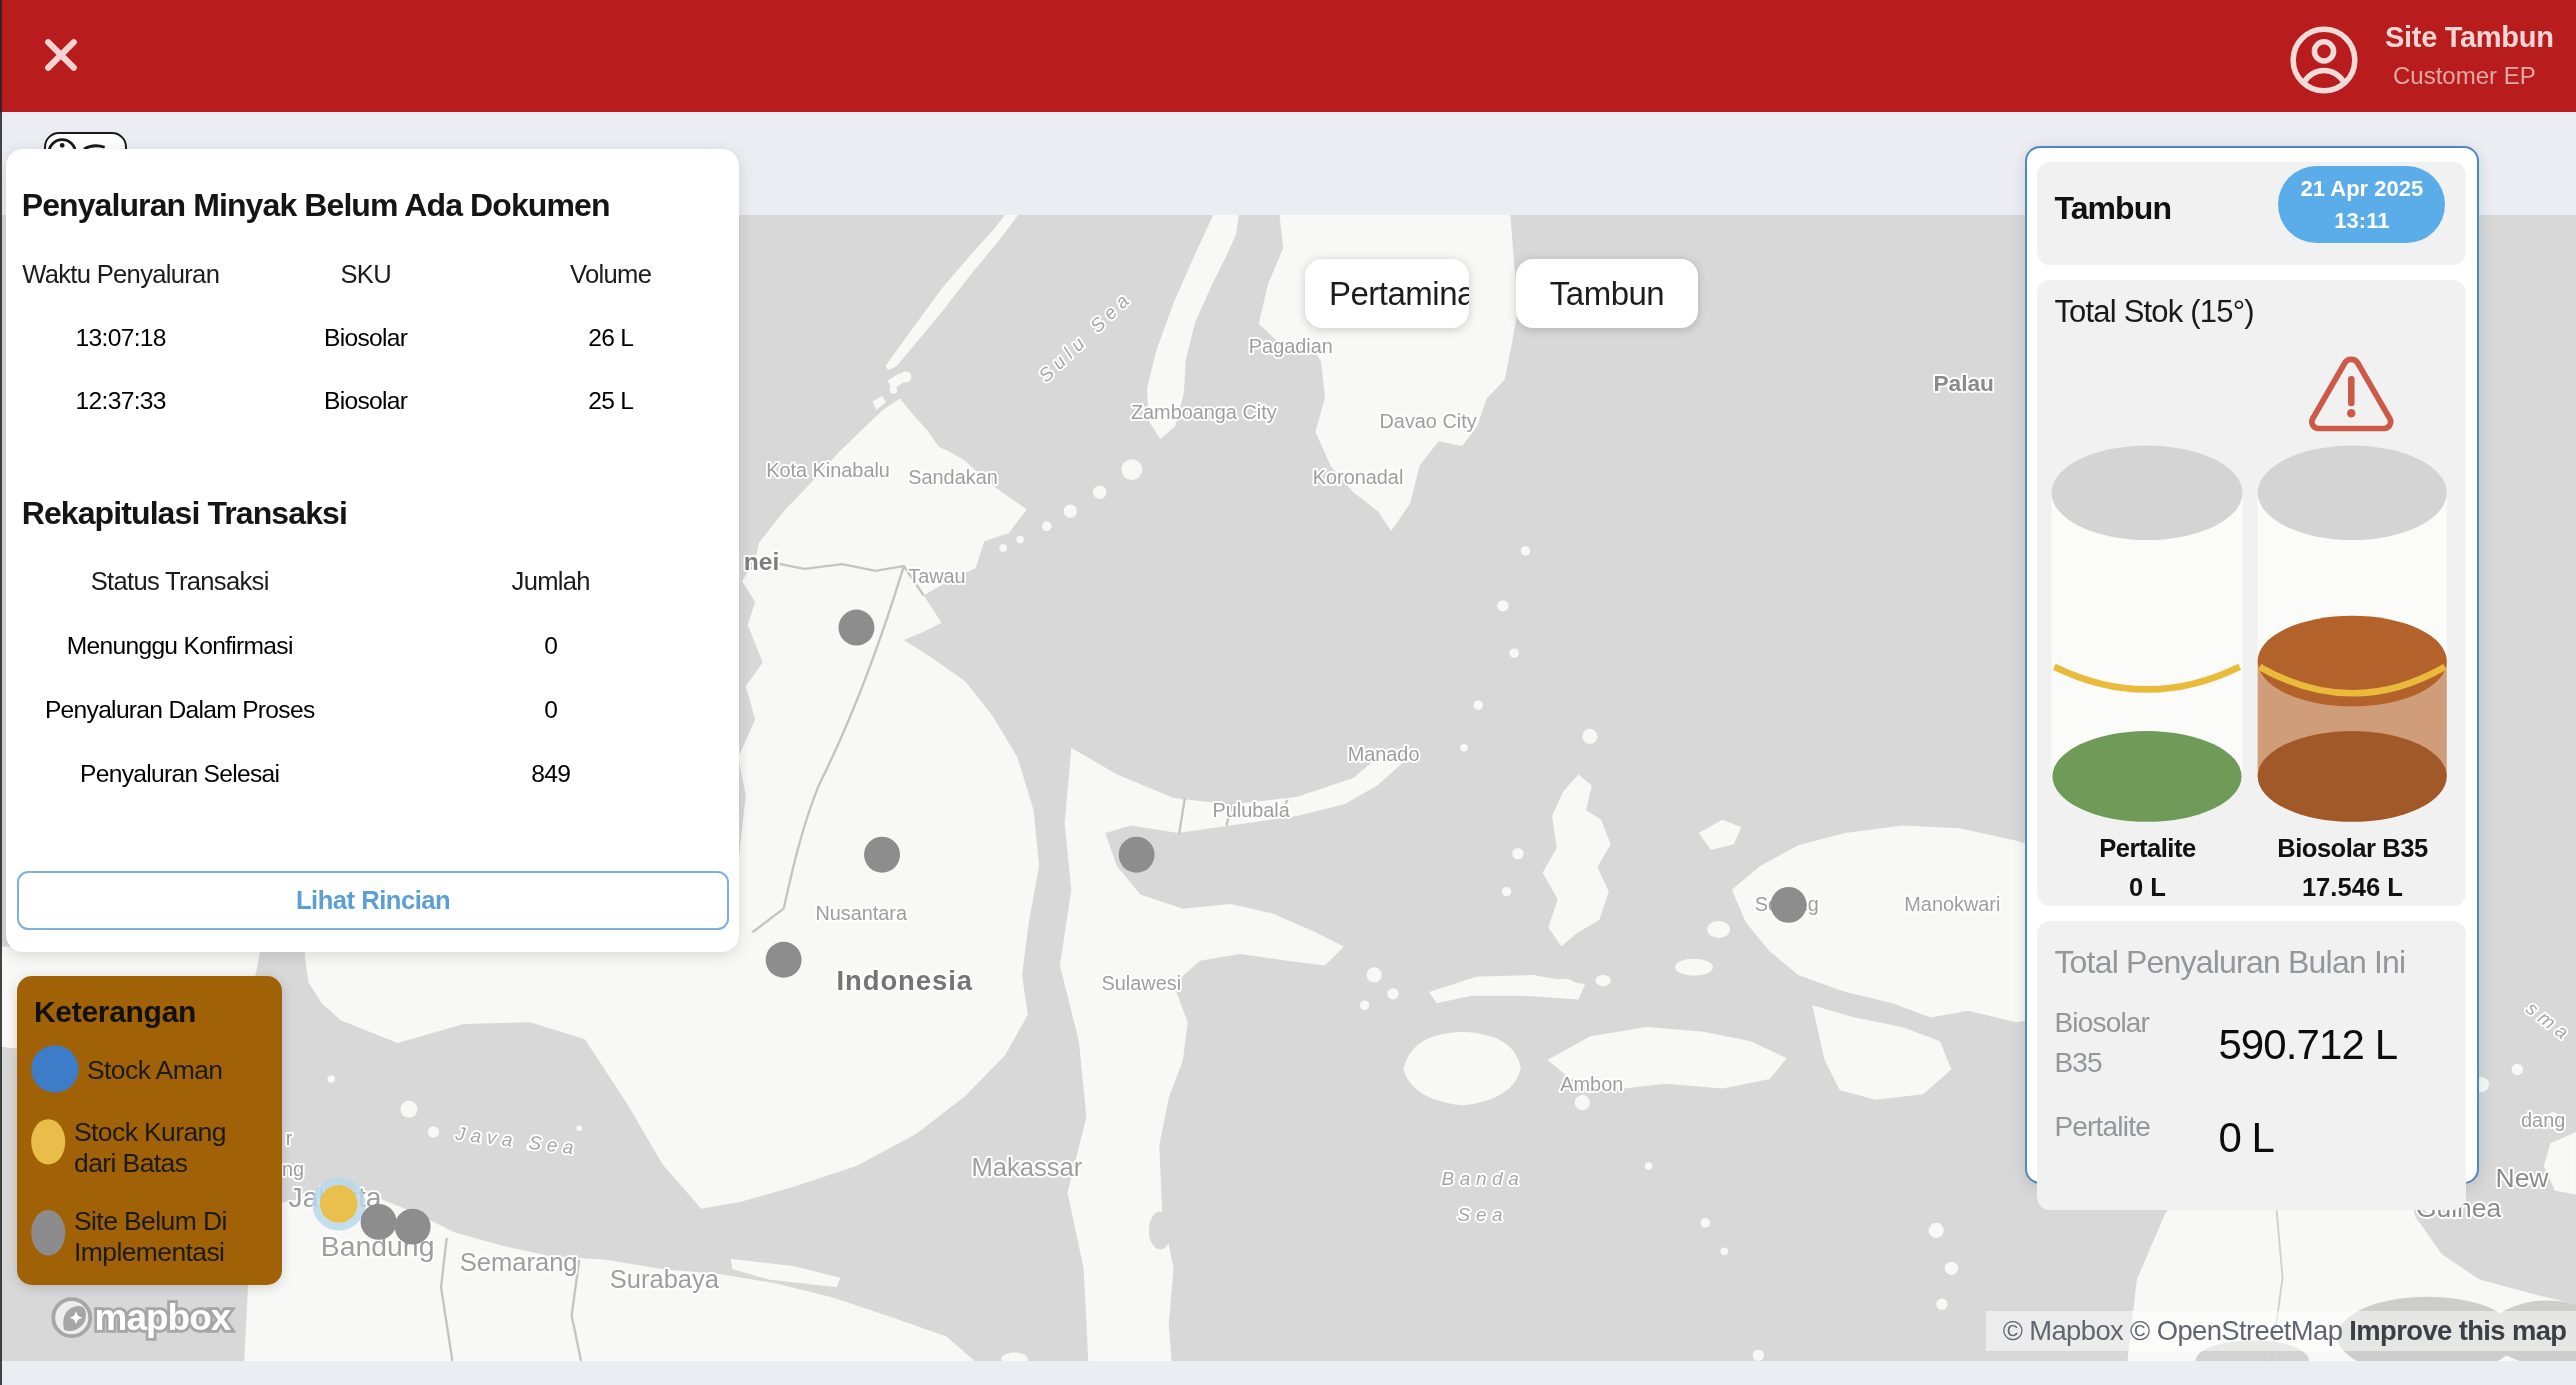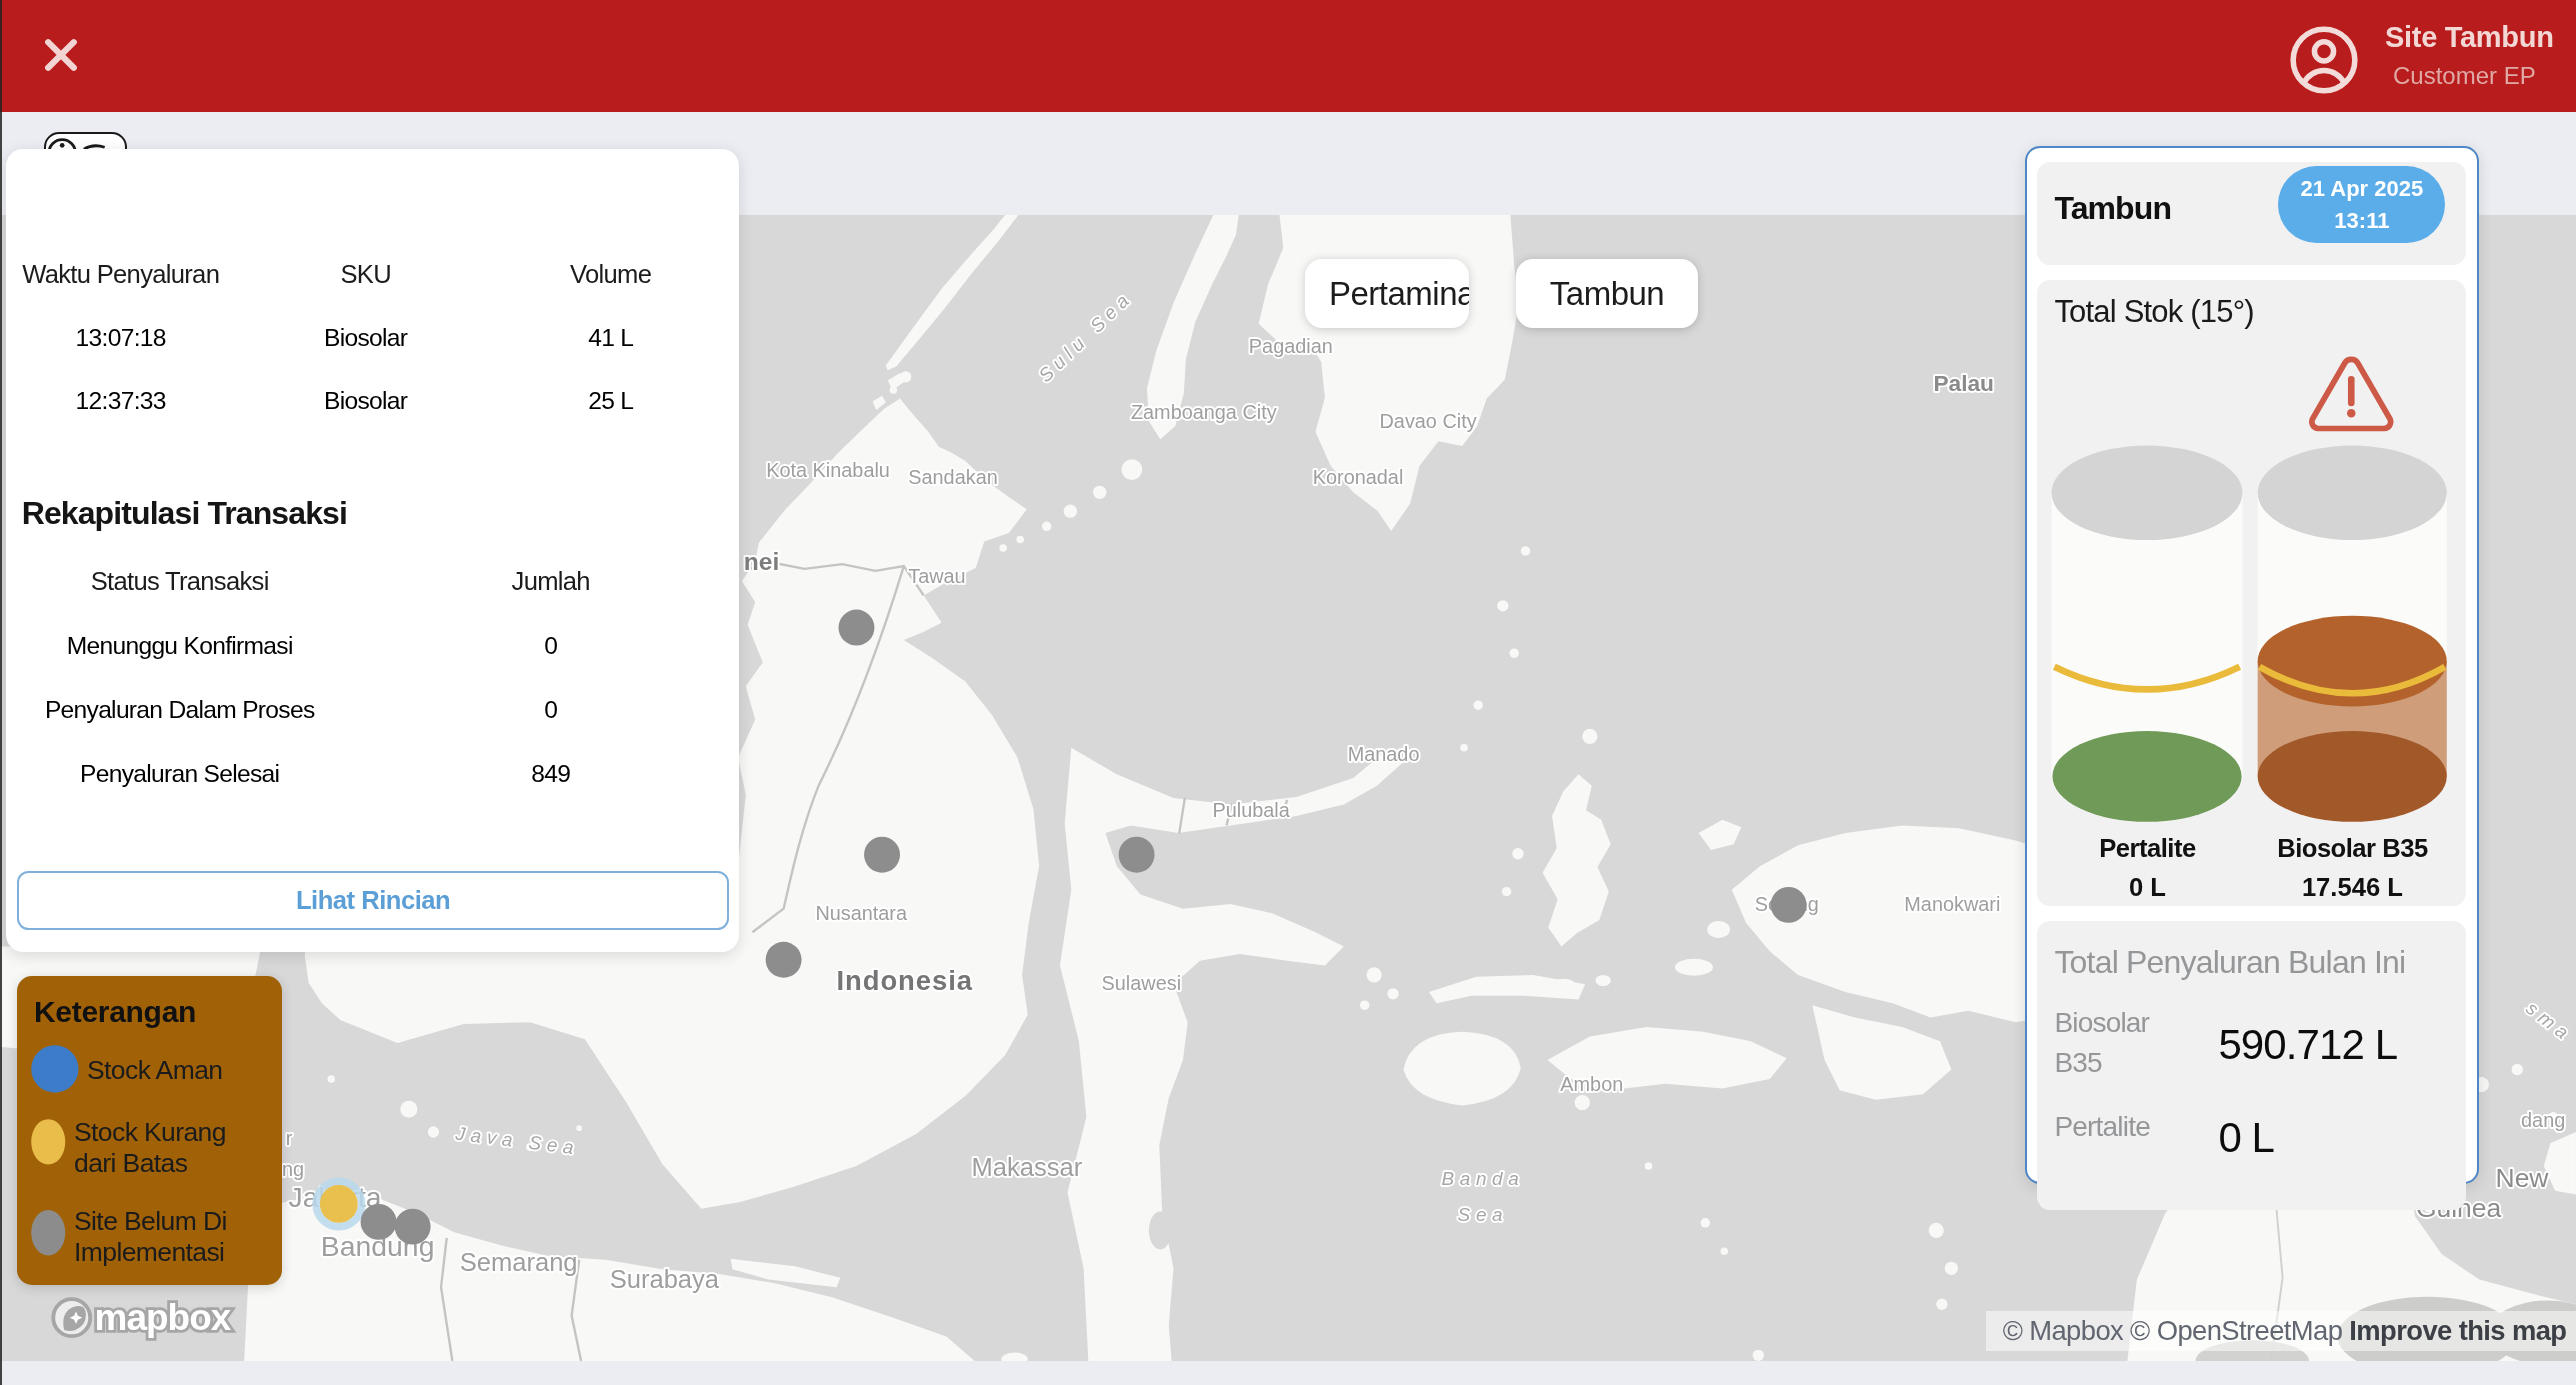--- a/index.html
+++ b/index.html
@@ -183,26 +183,27 @@
 
 <div id="backbox">
   <svg width="72" height="34" viewBox="0 0 76 36">
     <circle cx="17" cy="20" r="14" fill="none" stroke="#1a1a1a" stroke-width="3"></circle>
     <circle cx="17" cy="12" r="2.5" fill="#1a1a1a"></circle>
     <path d="M40 16 Q 50 10 62 14" fill="none" stroke="#1a1a1a" stroke-width="3"></path>
   </svg>
 </div>
 
 <div id="leftpanel">
+  <div class="lp-title" style="top:38px;">Penyaluran Minyak Belum Ada Dokumen</div>
   <div class="cell hcell" style="left:115px;top:111px;">Waktu Penyaluran</div>
   <div class="cell hcell" style="left:360px;top:111px;">SKU</div>
   <div class="cell hcell" style="left:605px;top:111px;">Volume</div>
   <div class="cell" style="left:115px;top:175px;">13:07:18</div>
   <div class="cell" style="left:360px;top:175px;">Biosolar</div>
-  <div class="cell" style="left:605px;top:175px;">41 L</div>
+  <div class="cell" style="left:605px;top:175px;">26 L</div>
   <div class="cell" style="left:115px;top:238px;">12:37:33</div>
   <div class="cell" style="left:360px;top:238px;">Biosolar</div>
   <div class="cell" style="left:605px;top:238px;">25 L</div>
   <div class="lp-title" style="top:346px;">Rekapitulasi Transaksi</div>
   <div class="cell hcell" style="left:174px;top:418px;">Status Transaksi</div>
   <div class="cell hcell" style="left:545px;top:418px;">Jumlah</div>
   <div class="cell" style="left:174px;top:483px;">Menunggu Konfirmasi</div>
   <div class="cell" style="left:545px;top:483px;">0</div>
   <div class="cell" style="left:174px;top:547px;">Penyaluran Dalam Proses</div>
   <div class="cell" style="left:545px;top:547px;">0</div>

